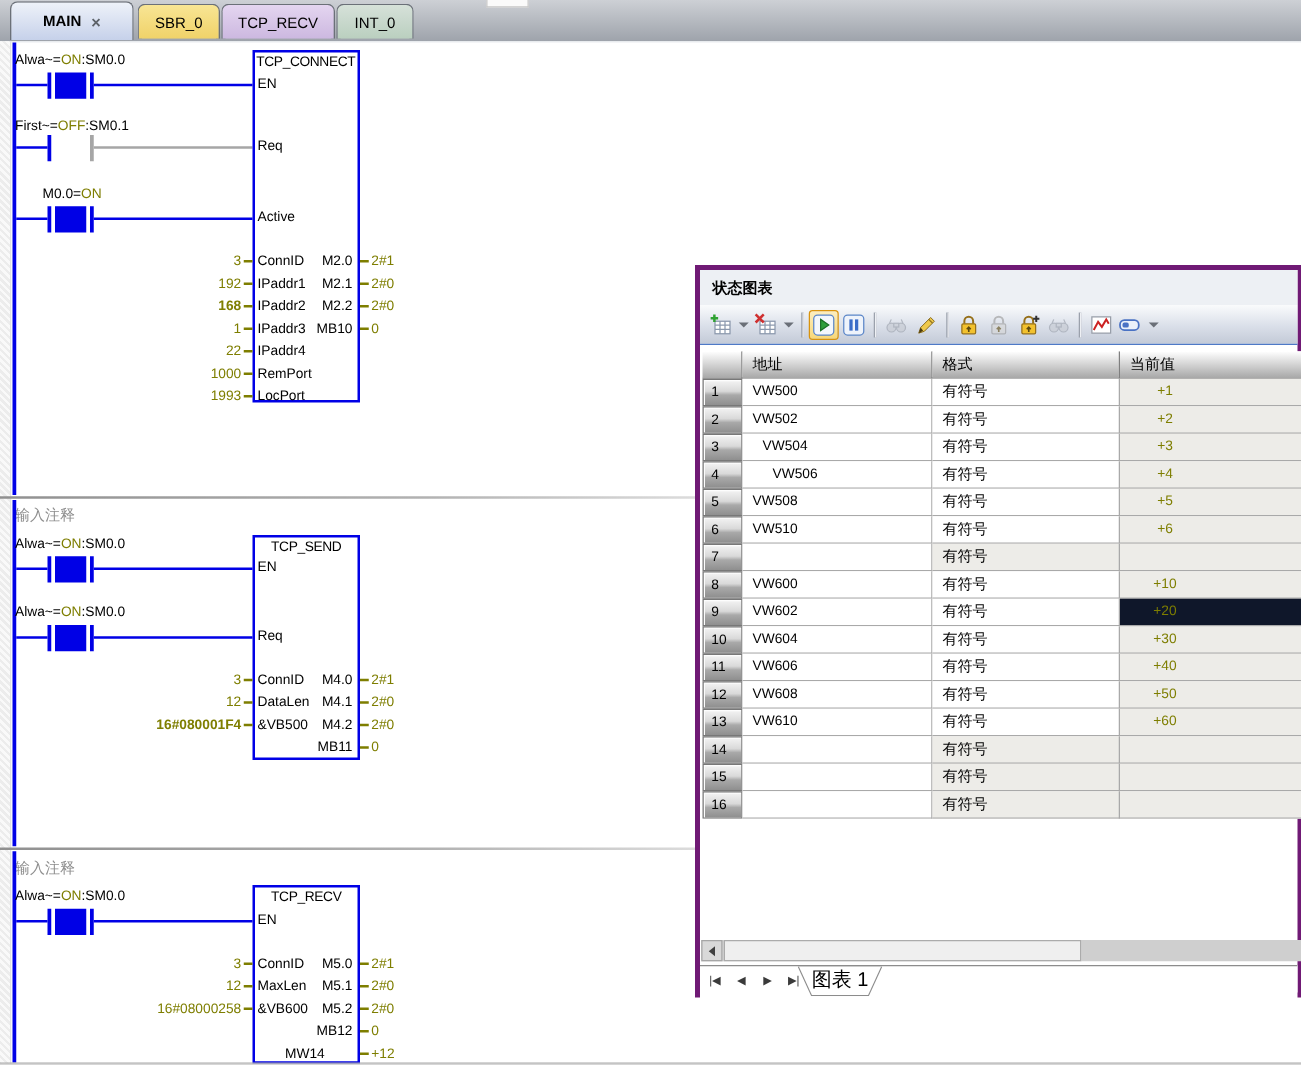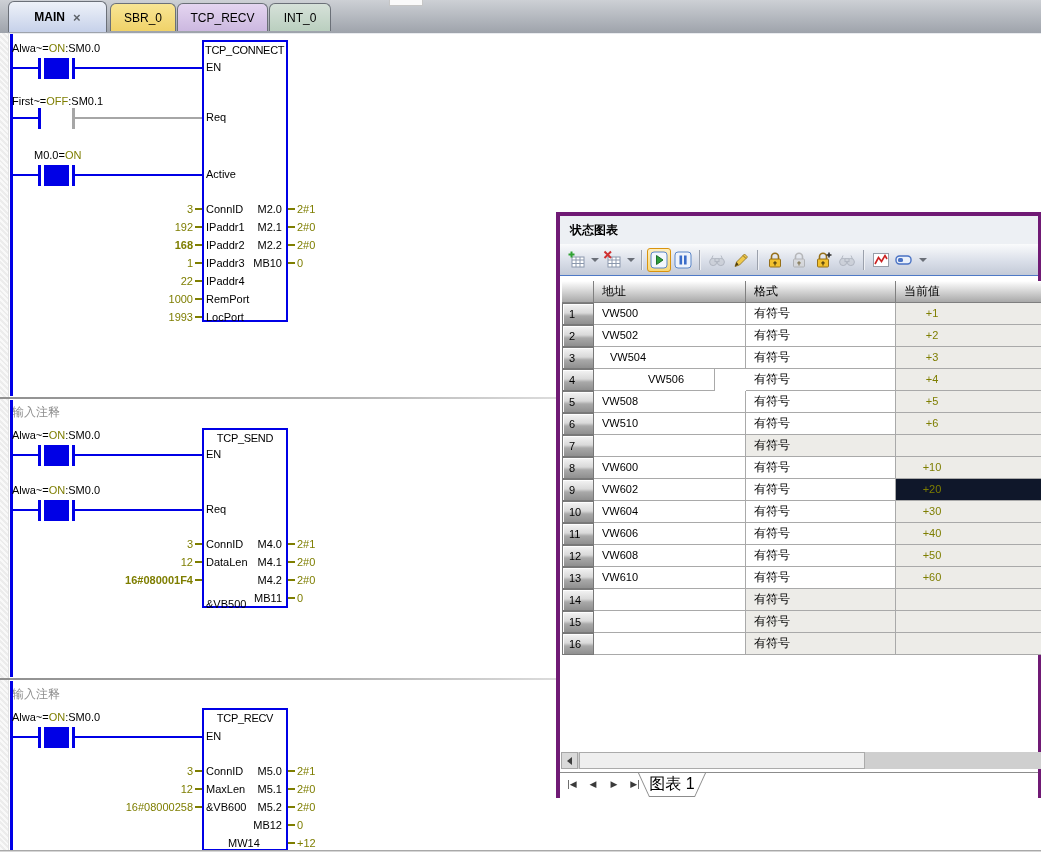--- a/index.html
+++ b/index.html
@@ -151,21 +151,21 @@
       <div style="position: absolute; left: 202px; top: 428px; width: 86px; height: 180px; border: 2px solid rgb(0, 0, 230); box-sizing: border-box; background: transparent;"></div>
       <div style="position: absolute; left: 202px; top: 432px; width: 86px; height: 12px; text-align: center; padding-left: 0px; letter-spacing: -0.3px; white-space: nowrap; box-sizing: border-box;">TCP_SEND</div>
       <div style="position: absolute; left: 60px; top: 538px; width: 133px; text-align: right; color: rgb(126, 126, 0); white-space: nowrap;">3</div>
       <div style="position: absolute; left: 195px; top: 543px; width: 7px; height: 2px; background: rgb(126, 126, 0);"></div>
       <div style="position: absolute; left: 206px; top: 538px; white-space: nowrap;">ConnID</div>
       <div style="position: absolute; left: 60px; top: 556px; width: 133px; text-align: right; color: rgb(126, 126, 0); white-space: nowrap;">12</div>
       <div style="position: absolute; left: 195px; top: 561px; width: 7px; height: 2px; background: rgb(126, 126, 0);"></div>
       <div style="position: absolute; left: 206px; top: 556px; white-space: nowrap;">DataLen</div>
       <div style="position: absolute; left: 60px; top: 574px; width: 133px; text-align: right; color: rgb(126, 126, 0); white-space: nowrap; font-weight: bold;">16#080001F4</div>
       <div style="position: absolute; left: 195px; top: 579px; width: 7px; height: 2px; background: rgb(126, 126, 0);"></div>
-      <div style="position: absolute; left: 206px; top: 574px; white-space: nowrap; margin-top: 24px;">&amp;VB500</div>
+      <div style="position: absolute; left: 206px; top: 574px; white-space: nowrap;">&amp;VB500</div>
       <div style="position: absolute; left: 228px; top: 538px; width: 54px; text-align: right; white-space: nowrap;">M4.0</div>
       <div style="position: absolute; left: 288px; top: 543px; width: 7px; height: 2px; background: rgb(126, 126, 0);"></div>
       <div style="position: absolute; left: 297px; top: 538px; width: 70px; color: rgb(126, 126, 0); white-space: nowrap;">2#1</div>
       <div style="position: absolute; left: 228px; top: 556px; width: 54px; text-align: right; white-space: nowrap;">M4.1</div>
       <div style="position: absolute; left: 288px; top: 561px; width: 7px; height: 2px; background: rgb(126, 126, 0);"></div>
       <div style="position: absolute; left: 297px; top: 556px; width: 70px; color: rgb(126, 126, 0); white-space: nowrap;">2#0</div>
       <div style="position: absolute; left: 228px; top: 574px; width: 54px; text-align: right; white-space: nowrap;">M4.2</div>
       <div style="position: absolute; left: 288px; top: 579px; width: 7px; height: 2px; background: rgb(126, 126, 0);"></div>
       <div style="position: absolute; left: 297px; top: 574px; width: 70px; color: rgb(126, 126, 0); white-space: nowrap;">2#0</div>
       <div style="position: absolute; left: 228px; top: 592px; width: 54px; text-align: right; white-space: nowrap;">MB11</div>
@@ -327,21 +327,21 @@
         <div style="position: absolute; left: 336px; top: 44px; width: 148px; height: 22px; background: rgb(237, 236, 232); border-right: none; border-bottom: 1px solid rgb(169, 169, 169); box-sizing: border-box; line-height: 21px; padding-left: 0px; white-space: nowrap; overflow: hidden;">
           <div style="position: absolute; left: 6px; top: 0px; width: 60px; text-align: center; color: rgb(126, 126, 0); line-height: 21px;">+2</div>
         </div>
         <div style="position: absolute; left: 2px; top: 66px; width: 32px; height: 22px; background: linear-gradient(rgb(244, 244, 244), rgb(217, 217, 217) 45%, rgb(169, 169, 169) 60%, rgb(143, 143, 143)); border: 1px solid rgb(120, 120, 120); box-sizing: border-box; line-height: 21px; padding-left: 6px; white-space: nowrap; overflow: hidden; box-shadow: rgb(253, 253, 253) 1px 1px 0px inset;">3</div>
         <div style="position: absolute; left: 34px; top: 66px; width: 152px; height: 22px; background: rgb(255, 255, 255); border-right: 1px solid rgb(169, 169, 169); border-bottom: 1px solid rgb(169, 169, 169); box-sizing: border-box; line-height: 21px; padding-left: 16px; white-space: nowrap; overflow: hidden;">VW504</div>
         <div style="position: absolute; left: 186px; top: 66px; width: 150px; height: 22px; background: rgb(255, 255, 255); border-right: 1px solid rgb(169, 169, 169); border-bottom: 1px solid rgb(169, 169, 169); box-sizing: border-box; line-height: 21px; padding-left: 8px; white-space: nowrap; overflow: hidden; font-size: 12px;">有符号</div>
         <div style="position: absolute; left: 336px; top: 66px; width: 148px; height: 22px; background: rgb(237, 236, 232); border-right: none; border-bottom: 1px solid rgb(169, 169, 169); box-sizing: border-box; line-height: 21px; padding-left: 0px; white-space: nowrap; overflow: hidden;">
           <div style="position: absolute; left: 6px; top: 0px; width: 60px; text-align: center; color: rgb(126, 126, 0); line-height: 21px;">+3</div>
         </div>
         <div style="position: absolute; left: 2px; top: 88px; width: 32px; height: 22px; background: linear-gradient(rgb(244, 244, 244), rgb(217, 217, 217) 45%, rgb(169, 169, 169) 60%, rgb(143, 143, 143)); border: 1px solid rgb(120, 120, 120); box-sizing: border-box; line-height: 21px; padding-left: 6px; white-space: nowrap; overflow: hidden; box-shadow: rgb(253, 253, 253) 1px 1px 0px inset;">4</div>
-        <div style="position: absolute; left: 34px; top: 88px; width: 121px; height: 22px; background: rgb(255, 255, 255); border-right: 1px solid rgb(169, 169, 169); border-bottom: 1px solid rgb(169, 169, 169); box-sizing: border-box; line-height: 21px; padding-left: 24px; white-space: nowrap; overflow: hidden; text-align: center;">VW506</div>
+        <div style="position: absolute; left: 34px; top: 88px; width: 152px; height: 22px; background: rgb(255, 255, 255); border-right: 1px solid rgb(169, 169, 169); border-bottom: 1px solid rgb(169, 169, 169); box-sizing: border-box; line-height: 21px; padding-left: 24px; white-space: nowrap; overflow: hidden;">VW506</div>
         <div style="position: absolute; left: 186px; top: 88px; width: 150px; height: 22px; background: rgb(255, 255, 255); border-right: 1px solid rgb(169, 169, 169); border-bottom: 1px solid rgb(169, 169, 169); box-sizing: border-box; line-height: 21px; padding-left: 8px; white-space: nowrap; overflow: hidden; font-size: 12px;">有符号</div>
         <div style="position: absolute; left: 336px; top: 88px; width: 148px; height: 22px; background: rgb(237, 236, 232); border-right: none; border-bottom: 1px solid rgb(169, 169, 169); box-sizing: border-box; line-height: 21px; padding-left: 0px; white-space: nowrap; overflow: hidden;">
           <div style="position: absolute; left: 6px; top: 0px; width: 60px; text-align: center; color: rgb(126, 126, 0); line-height: 21px;">+4</div>
         </div>
         <div style="position: absolute; left: 2px; top: 110px; width: 32px; height: 22px; background: linear-gradient(rgb(244, 244, 244), rgb(217, 217, 217) 45%, rgb(169, 169, 169) 60%, rgb(143, 143, 143)); border: 1px solid rgb(120, 120, 120); box-sizing: border-box; line-height: 21px; padding-left: 6px; white-space: nowrap; overflow: hidden; box-shadow: rgb(253, 253, 253) 1px 1px 0px inset;">5</div>
         <div style="position: absolute; left: 34px; top: 110px; width: 152px; height: 22px; background: rgb(255, 255, 255); border-right: 1px solid rgb(169, 169, 169); border-bottom: 1px solid rgb(169, 169, 169); box-sizing: border-box; line-height: 21px; padding-left: 8px; white-space: nowrap; overflow: hidden;">VW508</div>
         <div style="position: absolute; left: 186px; top: 110px; width: 150px; height: 22px; background: rgb(255, 255, 255); border-right: 1px solid rgb(169, 169, 169); border-bottom: 1px solid rgb(169, 169, 169); box-sizing: border-box; line-height: 21px; padding-left: 8px; white-space: nowrap; overflow: hidden; font-size: 12px;">有符号</div>
         <div style="position: absolute; left: 336px; top: 110px; width: 148px; height: 22px; background: rgb(237, 236, 232); border-right: none; border-bottom: 1px solid rgb(169, 169, 169); box-sizing: border-box; line-height: 21px; padding-left: 0px; white-space: nowrap; overflow: hidden;">
           <div style="position: absolute; left: 6px; top: 0px; width: 60px; text-align: center; color: rgb(126, 126, 0); line-height: 21px;">+5</div>
         </div>

